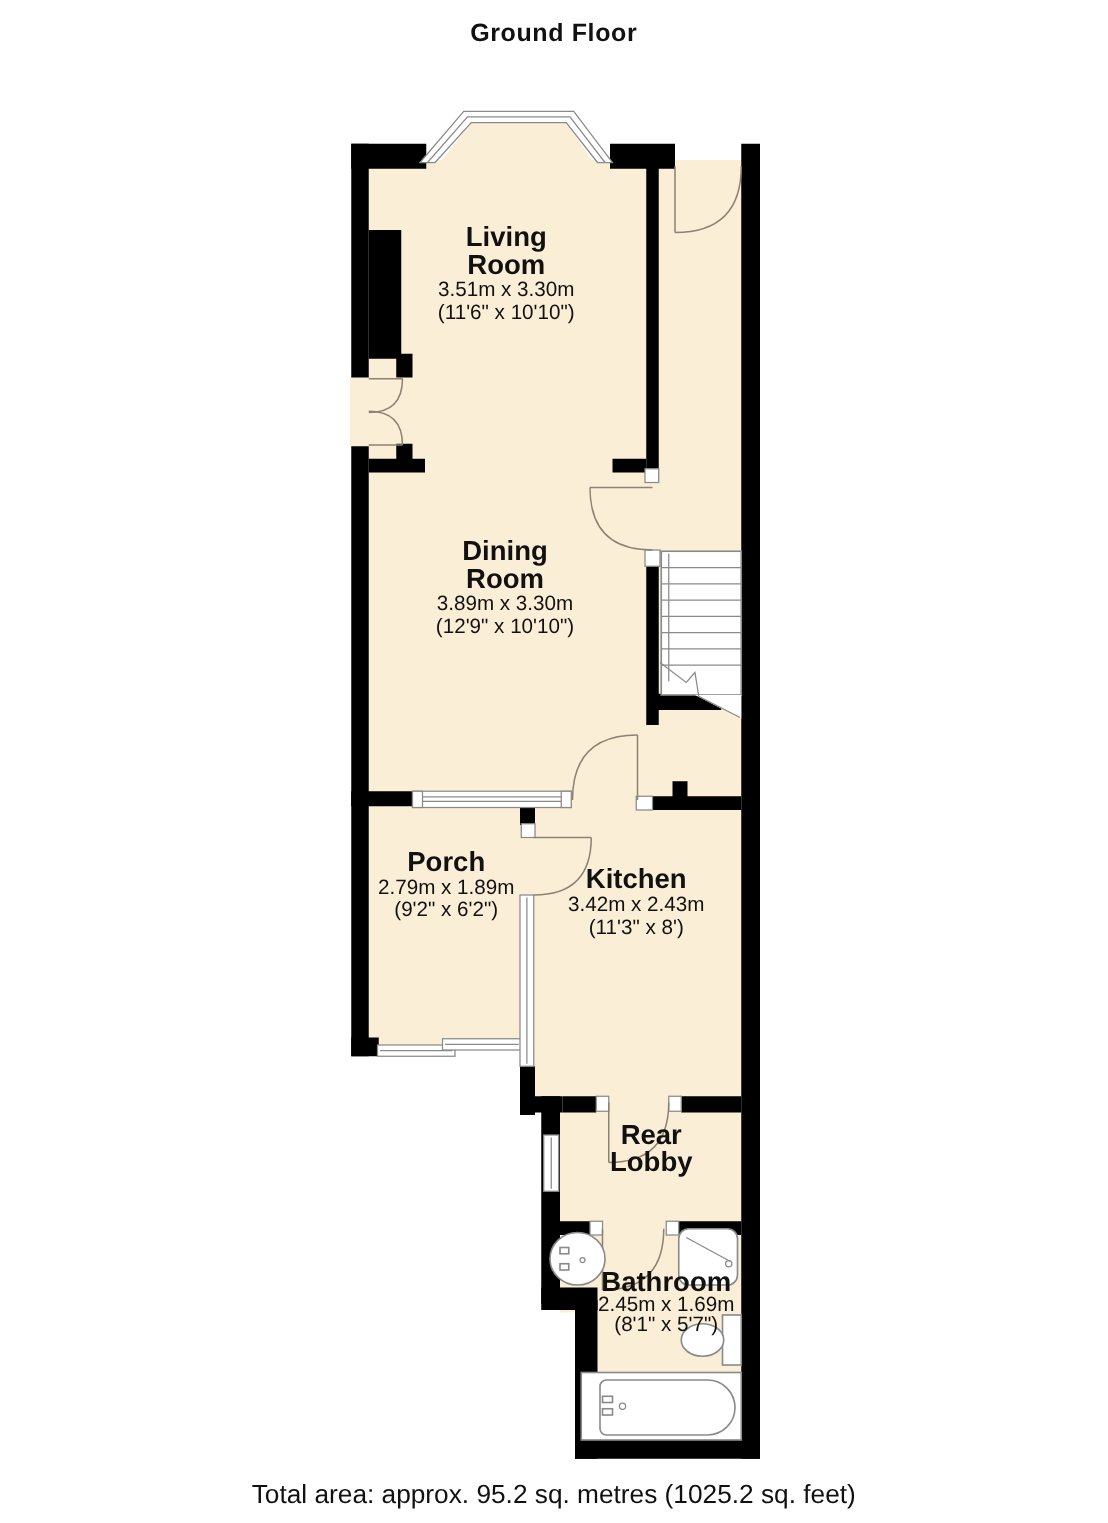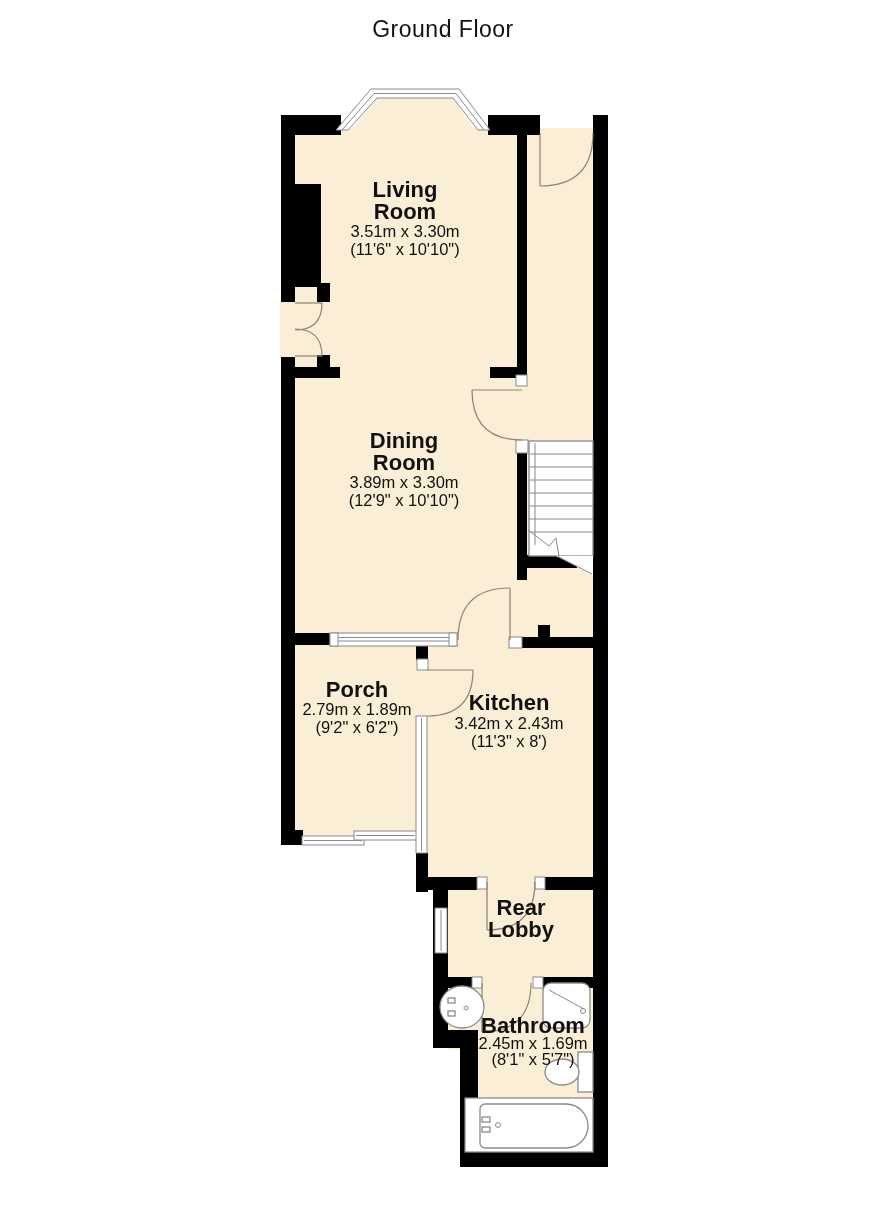--- a/index.html
+++ b/index.html
@@ -6,21 +6,21 @@
     --c-wall:#000000; --c-floor:#fbeed6; --c-line:#8c8274;
     --c-fixture:#8a8a8a; --c-text:#111111; --c-background:#ffffff;
   }
   html,body{margin:0;padding:0;background:var(--c-background);}
   .page{
     position:relative;width:886px;height:1218px;background:var(--c-background);
     font-family:"Liberation Sans","DejaVu Sans",sans-serif;color:var(--c-text);
     overflow:hidden;
   }
   .hdr{position:absolute;top:0;left:0;width:886px;text-align:center;}
-  .hdr-title{margin-top:16px;font-size:23px;font-weight:normal;letter-spacing:.5px;}
+  .hdr-title{margin-top:16px;font-size:20px;font-weight:bold;letter-spacing:.5px;}
   .hdr-sub{margin-top:2px;font-size:16px;}
   .ftr{position:absolute;left:0;top:1184px;width:886px;text-align:center;font-size:21px;}
   svg{position:absolute;left:0;top:0;}
   svg text{fill:var(--c-text);}
   .room-name{font-family:"Liberation Sans","DejaVu Sans",sans-serif;font-size:22px;font-weight:bold;}
   .room-dim{font-family:"Liberation Sans","DejaVu Sans",sans-serif;font-size:16.5px;}
   .wall{fill:var(--c-wall);stroke:none;}
   .floor{fill:var(--c-floor);stroke:none;}
   .win{fill:#ffffff;stroke:var(--c-fixture);stroke-width:1;}
   .winline{fill:none;stroke:var(--c-fixture);stroke-width:1;}
@@ -205,13 +205,14 @@
         <text class="room-name" x="521" y="937">Lobby</text>
       </g>
       <g>
         <text class="room-name" x="533" y="1033">Bathroom</text>
         <text class="room-dim" x="533" y="1049">2.45m x 1.69m</text>
         <text class="room-dim" x="533" y="1065">(8'1" x 5'7")</text>
       </g>
     </g>
   </svg>
 
+  <div class="ftr">Total area: approx. 95.2 sq. metres (1025.2 sq. feet)</div>
 </div>
 
 </body></html>

